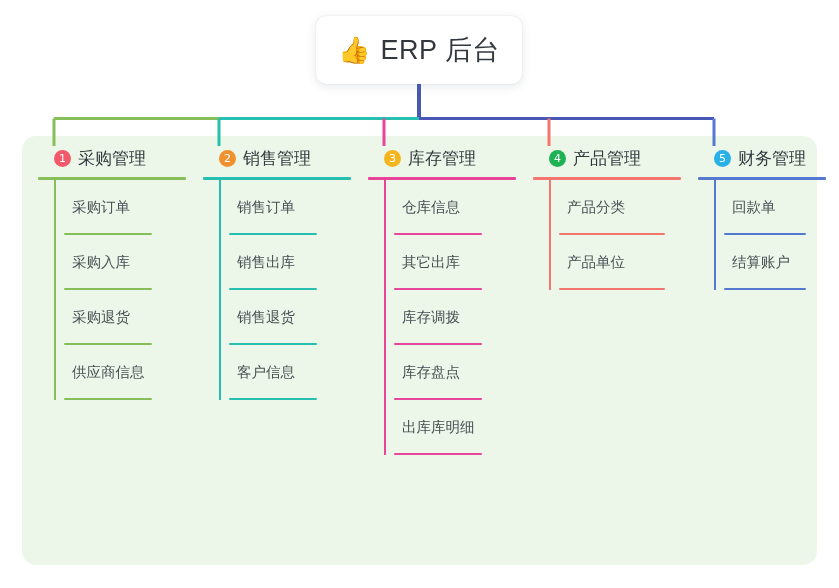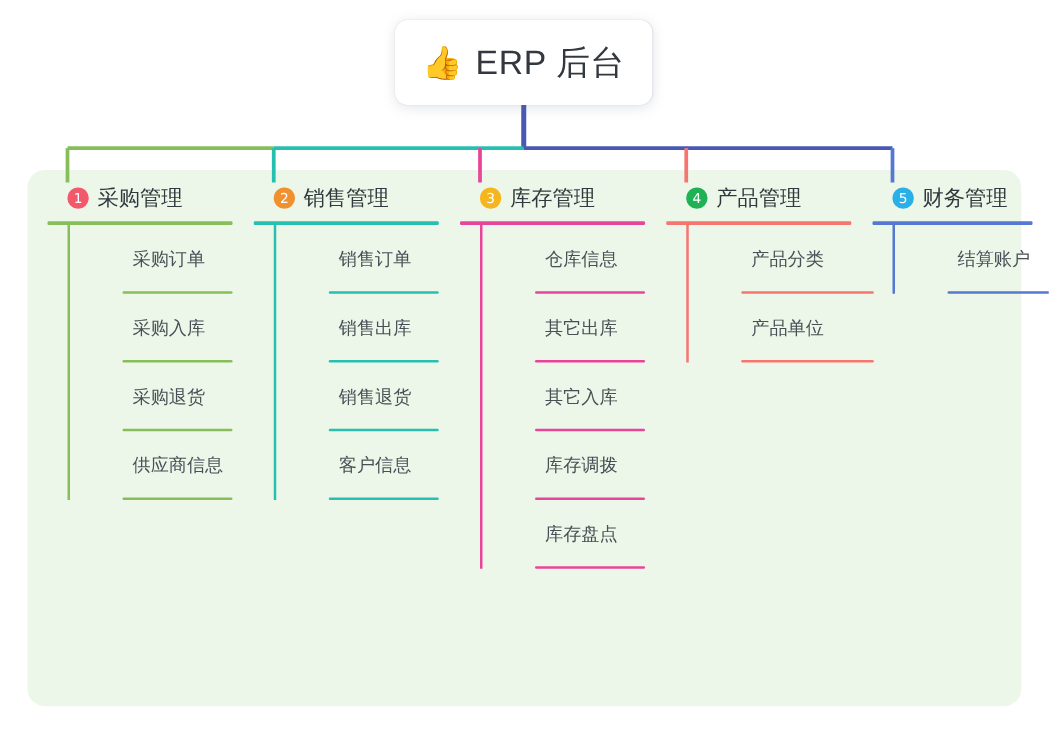--- a/index.html
+++ b/index.html
@@ -94,21 +94,21 @@
     color: #33383e;
   }
   .col-rule {
     height: 3px;
     border-radius: 1px;
     margin-top: 7px;
   }
   .branch-body {
     position: relative;
     margin-left: 16px;
-    padding-left: 44px;
+    padding-left: 10px;
   }
   .spine {
     position: absolute;
     left: 0;
     top: 0;
     width: 2px;
     height: 100%;
   }
   .leaf {
     position: relative;
@@ -216,29 +216,29 @@
         <div class="spine" style="background: rgb(232, 69, 154);"></div>
         <div class="leaf">
           <span class="leaf-label">仓库信息</span>
           <div class="leaf-rule" style="background: rgb(232, 69, 154); width: 88px;"></div>
         </div>
         <div class="leaf">
           <span class="leaf-label">其它出库</span>
           <div class="leaf-rule" style="background: rgb(232, 69, 154); width: 88px;"></div>
         </div>
         <div class="leaf">
-          <span class="leaf-label">其它入库</span>
-          <div class="leaf-rule" style="background: rgb(232, 69, 154); width: 88px;"></div>
-        </div>
-        <div class="leaf">
           <span class="leaf-label">库存调拨</span>
           <div class="leaf-rule" style="background: rgb(232, 69, 154); width: 88px;"></div>
         </div>
         <div class="leaf">
           <span class="leaf-label">库存盘点</span>
+          <div class="leaf-rule" style="background: rgb(232, 69, 154); width: 88px;"></div>
+        </div>
+        <div class="leaf">
+          <span class="leaf-label">出库库明细</span>
           <div class="leaf-rule" style="background: rgb(232, 69, 154); width: 88px;"></div>
         </div>
       </div>
     </div>
     <div class="column" style="left: 533px; width: 148px;">
       <div class="col-head">
         <span class="badge" style="background: rgb(31, 178, 85);">4</span>
         <span class="col-title">产品管理</span>
       </div>
       <div class="col-rule" style="background: rgb(245, 118, 111); width: 148px;"></div>
@@ -256,18 +256,22 @@
     </div>
     <div class="column" style="left: 698px; width: 128px;">
       <div class="col-head">
         <span class="badge" style="background: rgb(41, 176, 230);">5</span>
         <span class="col-title">财务管理</span>
       </div>
       <div class="col-rule" style="background: rgb(85, 120, 208); width: 128px;"></div>
       <div class="branch-body">
         <div class="spine" style="background: rgb(85, 120, 208);"></div>
         <div class="leaf">
+          <span class="leaf-label">回款单</span>
+          <div class="leaf-rule" style="background: rgb(85, 120, 208); width: 82px;"></div>
+        </div>
+        <div class="leaf">
           <span class="leaf-label">结算账户</span>
           <div class="leaf-rule" style="background: rgb(85, 120, 208); width: 82px;"></div>
         </div>
       </div>
     </div>
   </div>
 
 </body></html>

